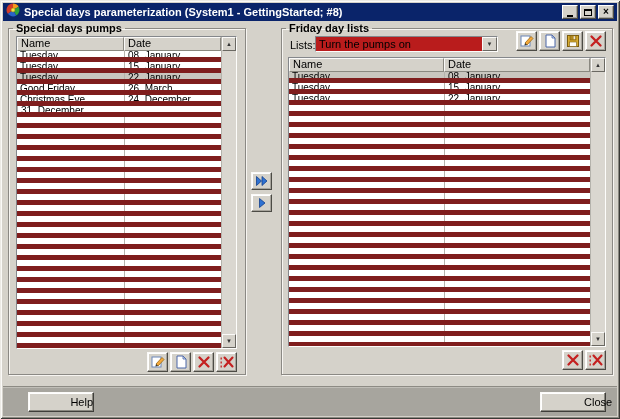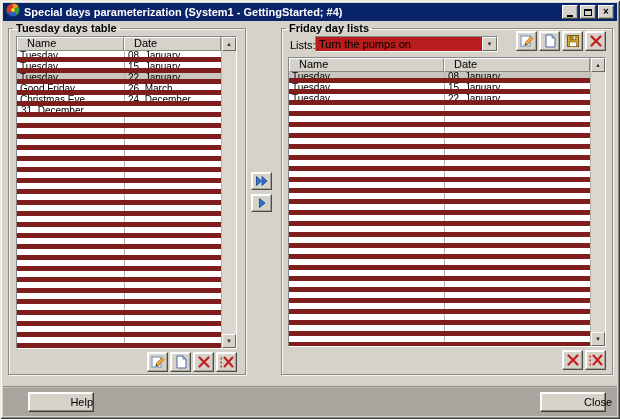--- a/index.html
+++ b/index.html
@@ -23,21 +23,21 @@
     box-shadow:1px 1px 0 #f7f5f1, inset 1px 1px 0 #f7f5f1;}
   fieldset.group legend{font-size:11px;font-weight:bold;margin-left:4px;padding:0 3px;color:#000;}
   .left-group{left:8px;top:22px;width:238px;height:353px;}
   .right-group{left:281px;top:22px;width:332px;height:353px;}
   
   .table{position:absolute;background:#fff;border:1px solid;border-color:#84878b #fdfdfb #fdfdfb #84878b;}
   .left-table{left:16px;top:36px;width:221px;height:313px;}
   .right-table{left:288px;top:57px;width:318px;height:290px;}
   .thead{display:flex;height:14px;margin-right:15px;}
   .th{background:#d5d2ca;border:1px solid;border-color:#fbfaf8 #8a8880 #8a8880 #fbfaf8;
-    font-size:11px;line-height:11px;padding:0 9px;overflow:hidden;white-space:nowrap;}
+    font-size:11px;line-height:11px;padding:0 3px;overflow:hidden;white-space:nowrap;}
   .left-table .th.name{width:107px;}
   .right-table .th.name{width:155px;}
   .th.date{flex:1;}
   .tbody{position:absolute;left:0;top:14px;right:15px;bottom:0;overflow:hidden;}
   .tr{display:flex;height:11px;border-bottom:5px solid #7f1d1d;background:#fff;}
   .tr.selected{background:#c9c6bf;}
   .tr.selected .td{background:#c9c6bf;}
   .td{font-size:10px;line-height:10px;padding:0 0 0 3px;overflow:hidden;white-space:nowrap;color:#000;}
   .left-table .td.name{width:107px;}
   .right-table .td.name{width:155px;}
@@ -87,36 +87,36 @@
   <div class="titlebar">
     <span class="appicon">
       <svg width="14" height="14" viewBox="0 0 14 14">
         <path d="M7 7 L7 0.5 A6.5 6.5 0 0 1 12.6 3.8 Z" fill="#f59a1c"></path>
         <path d="M7 7 L12.6 3.8 A6.5 6.5 0 0 1 10.2 12.6 Z" fill="#2fa03c"></path>
         <path d="M7 7 L10.2 12.6 A6.5 6.5 0 0 1 1.8 10.8 Z" fill="#2a62c8"></path>
         <path d="M7 7 L1.8 10.8 A6.5 6.5 0 0 1 7 0.5 Z" fill="#d43c28"></path>
         <circle cx="7" cy="7" r="2" fill="#f2e24a" stroke="#a08000" stroke-width="0.5"></circle>
       </svg>
     </span>
-    <span class="title">Special days parameterization (System1 - GettingStarted; #4)</span>
+    <span class="title">Special days parameterization (System1 - GettingStarted; #8)</span>
     <span class="winbtns">
       <button class="winbtn">
           <span class="glyph-min"></span>
         </button>
       <button class="winbtn">
           <span class="glyph-max"></span>
         </button>
       <button class="winbtn">
           <span class="glyph-x">×</span>
         </button>
     </span>
   </div>
 
   <fieldset class="group left-group">
-    <legend>Tuesday days table</legend>
+    <legend>Special days pumps</legend>
   </fieldset>
   <fieldset class="group right-group">
     <legend>Friday day lists</legend>
   </fieldset>
 
   <div class="table left-table">
     <div class="thead">
       <div class="th name">Name</div>
       <div class="th date">Date</div>
     </div>

